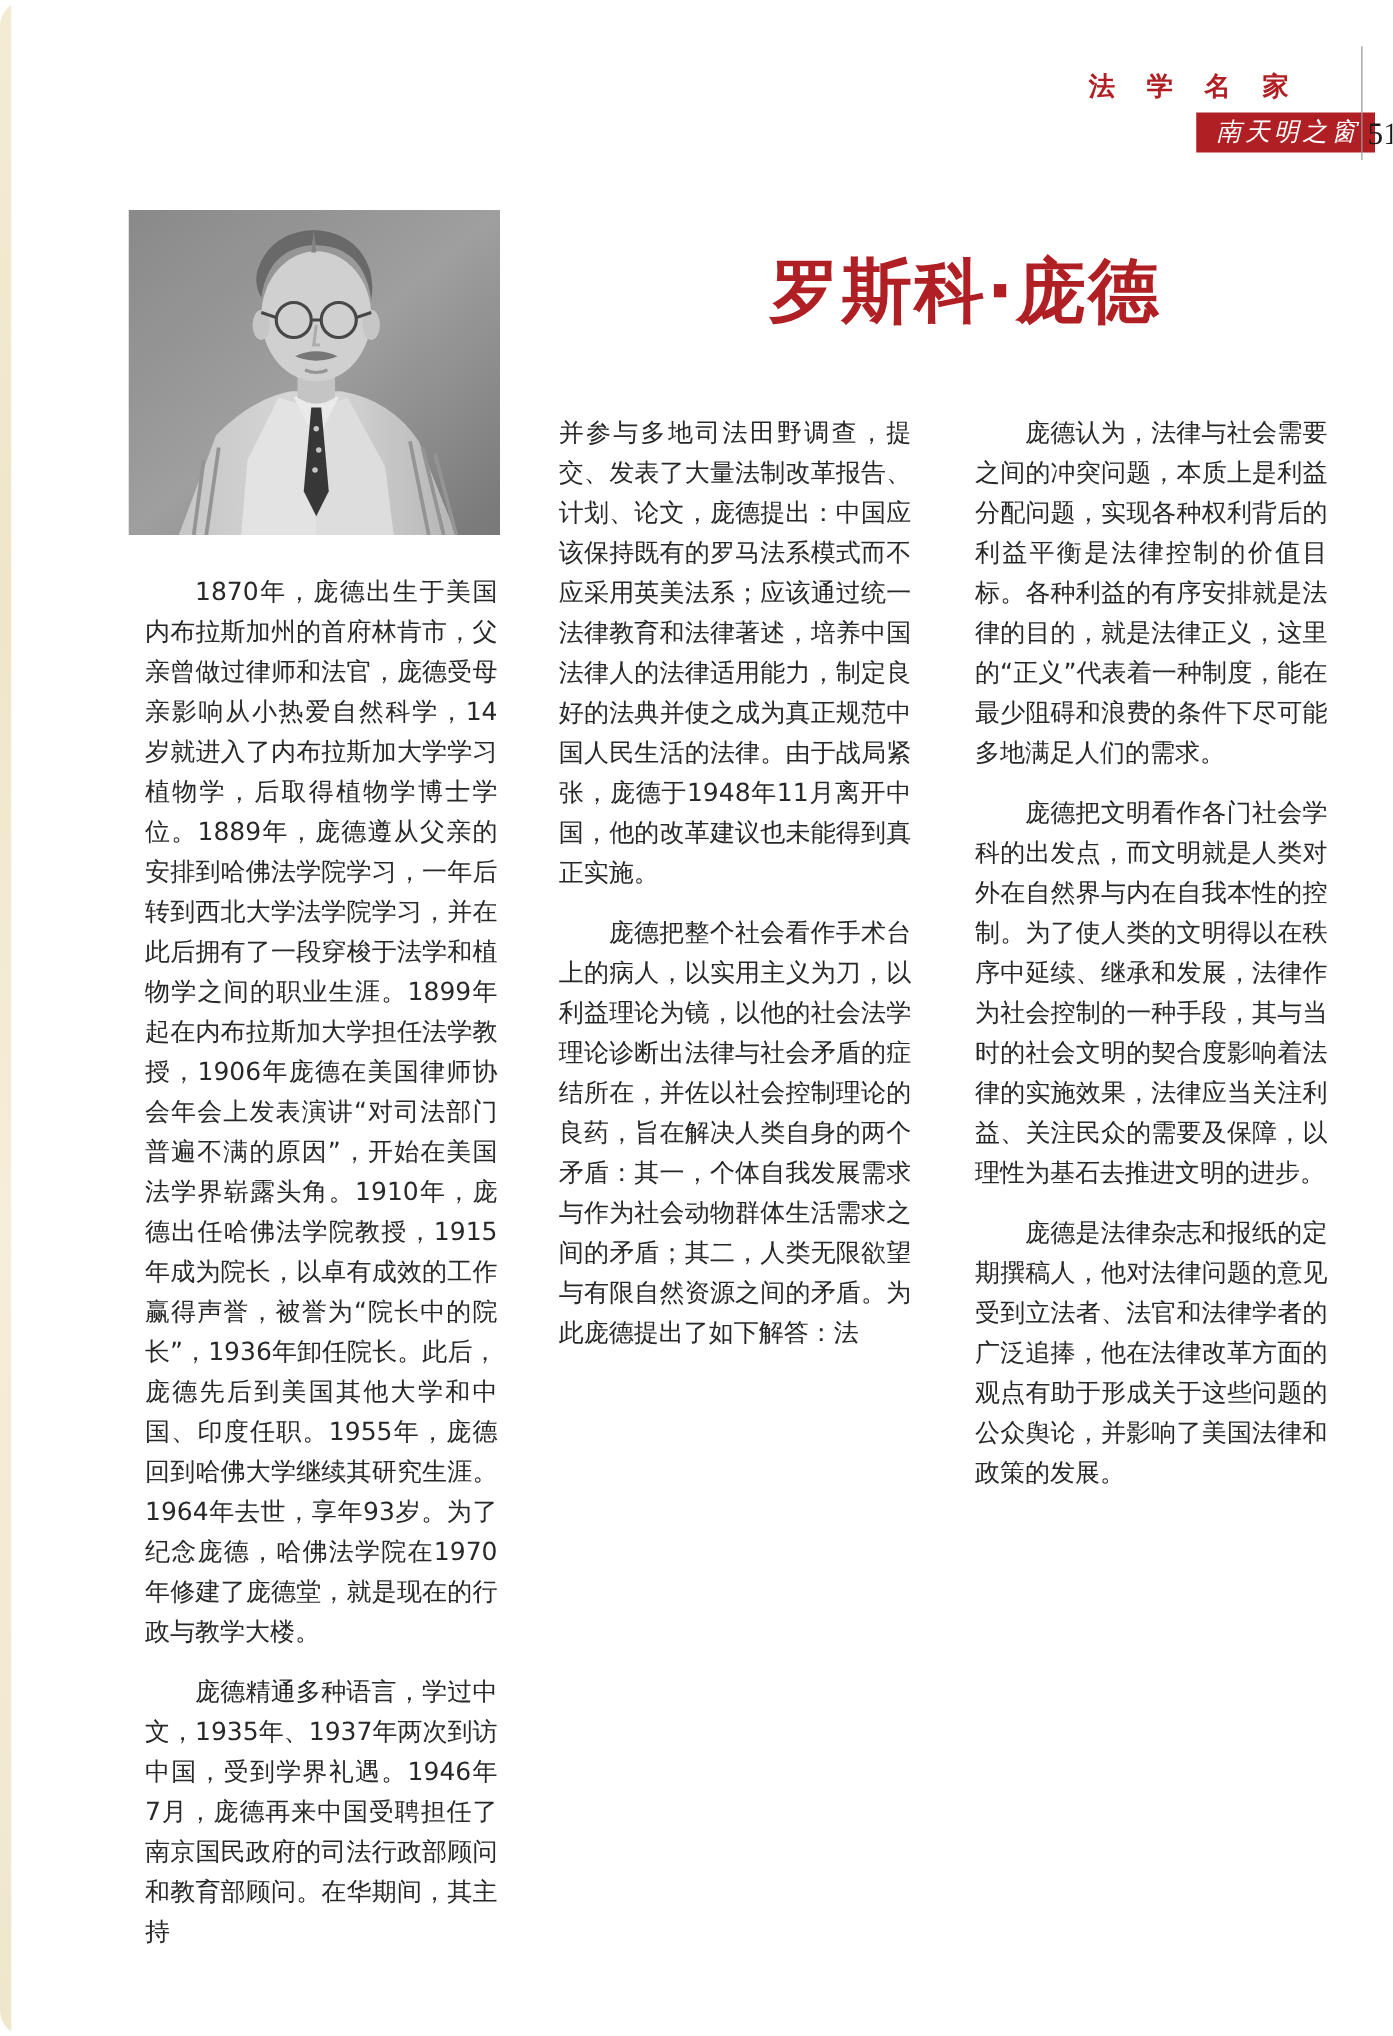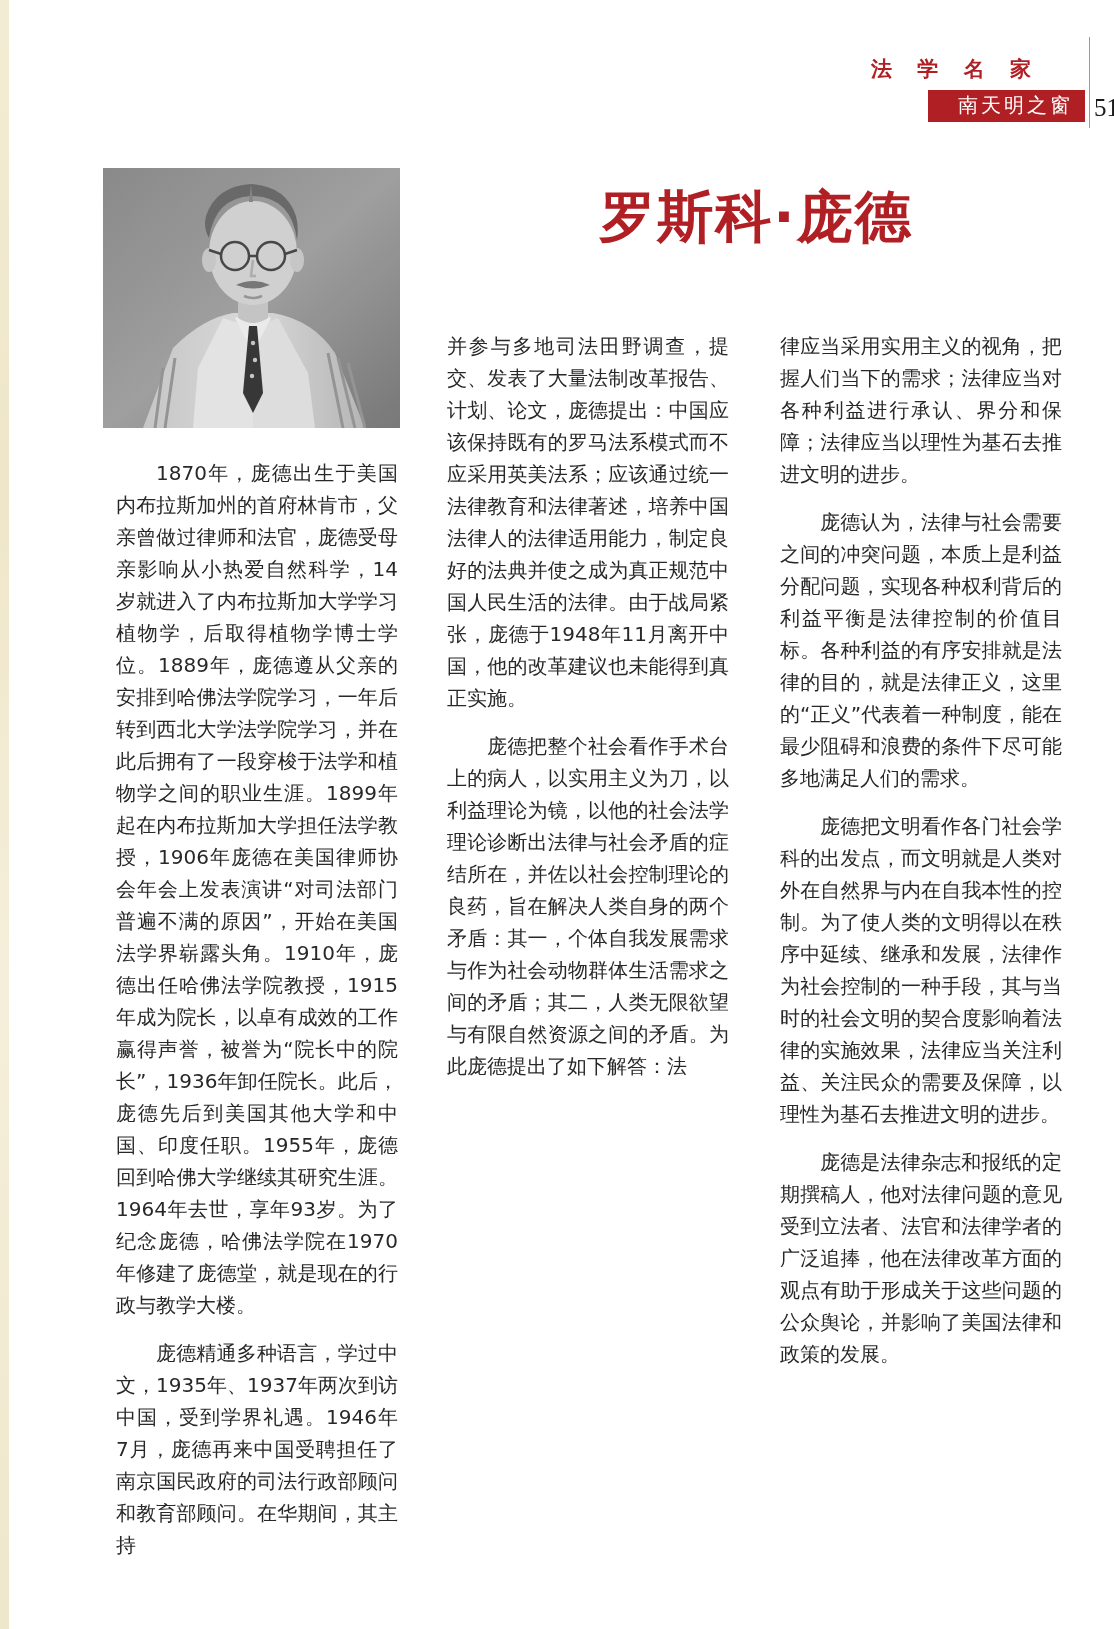--- a/index.html
+++ b/index.html
@@ -2,55 +2,56 @@
 <html lang="zh" style="--accent: #b01f24;"><head>
 <meta charset="utf-8">
 <style>
   html,body{margin:0;padding:0;background:#ffffff;}
   .page{
     position:relative;
     width:1114px;height:1629px;
     background:#ffffff;
     overflow:hidden;
     font-family:"DejaVu Sans","Liberation Sans",sans-serif;
+    border-radius:21px;
   }
   .edge-strip{
     position:absolute;left:0;top:0;width:9px;height:100%;
     background:linear-gradient(180deg,#f3ecd4 0%,#efe6c9 30%,#f5eeda 60%,#efe7cc 100%);
   }
   
   .hdr-category{
     position:absolute;top:55px;right:74px;
     font-size:21px;font-weight:bold;letter-spacing:9px;
     color:var(--accent);white-space:nowrap;
   }
   .hdr-badge{
-    position:absolute;top:90px;right:29px;
+    position:absolute;top:90px;right:14px;
     background:var(--accent);color:#ffffff;
     font-size:20px;letter-spacing:3px;
-    padding:4px 12px 6px 30px;line-height:22px;white-space:nowrap;
+    padding:4px 12px 6px 16px;line-height:22px;white-space:nowrap;font-style:italic;
   }
   .hdr-divider{
     position:absolute;top:37px;left:1089px;width:1px;height:91px;
     background:#9a9a9a;
   }
   .page-number{
     position:absolute;top:94px;left:1094px;
     font-family:"Liberation Serif","DejaVu Serif",serif;
     font-size:25px;color:#1a1a1a;
   }
   
   .photo{
     position:absolute;left:103px;top:168px;width:297px;height:260px;
     background:#9c9c9c;
   }
   .photo svg{display:block;width:100%;height:100%;}
   
   .title{
-    position:absolute;left:432px;top:180px;width:648px;margin:0;
+    position:absolute;left:432px;top:180px;width:648px;margin:16px;
     text-align:center;
     font-size:56px;font-weight:900;letter-spacing:2px;
     color:var(--accent);white-space:nowrap;
   }
   
   .col{
     position:absolute;width:314px;
     font-size:20px;line-height:32px;color:#282828;
     text-align:justify;text-justify:inter-ideograph;
   }
@@ -125,19 +126,18 @@
 
   <div class="col col-1">
       <p class="para">1870年，庞德出生于美国内布拉斯加州的首府林肯市，父亲曾做过律师和法官，庞德受母亲影响从小热爱自然科学，14岁就进入了内布拉斯加大学学习植物学，后取得植物学博士学位。1889年，庞德遵从父亲的安排到哈佛法学院学习，一年后转到西北大学法学院学习，并在此后拥有了一段穿梭于法学和植物学之间的职业生涯。1899年起在内布拉斯加大学担任法学教授，1906年庞德在美国律师协会年会上发表演讲“对司法部门普遍不满的原因”，开始在美国法学界崭露头角。1910年，庞德出任哈佛法学院教授，1915年成为院长，以卓有成效的工作赢得声誉，被誉为“院长中的院长”，1936年卸任院长。此后，庞德先后到美国其他大学和中国、印度任职。1955年，庞德回到哈佛大学继续其研究生涯。1964年去世，享年93岁。为了纪念庞德，哈佛法学院在1970年修建了庞德堂，就是现在的行政与教学大楼。</p>
       <p class="para">庞德精通多种语言，学过中文，1935年、1937年两次到访中国，受到学界礼遇。1946年7月，庞德再来中国受聘担任了南京国民政府的司法行政部顾问和教育部顾问。在华期间，其主持</p>
     </div>
   <div class="col col-2">
       <p class="para no-indent">并参与多地司法田野调查，提交、发表了大量法制改革报告、计划、论文，庞德提出：中国应该保持既有的罗马法系模式而不应采用英美法系；应该通过统一法律教育和法律著述，培养中国法律人的法律适用能力，制定良好的法典并使之成为真正规范中国人民生活的法律。由于战局紧张，庞德于1948年11月离开中国，他的改革建议也未能得到真正实施。</p>
       <p class="para">庞德把整个社会看作手术台上的病人，以实用主义为刀，以利益理论为镜，以他的社会法学理论诊断出法律与社会矛盾的症结所在，并佐以社会控制理论的良药，旨在解决人类自身的两个矛盾：其一，个体自我发展需求与作为社会动物群体生活需求之间的矛盾；其二，人类无限欲望与有限自然资源之间的矛盾。为此庞德提出了如下解答：法</p>
     </div>
   <div class="col col-3">
-      <p class="para no-indent">律应当采用实用主义的视角，把握人们当下的需求；法律应当对各种利益进行承认、界分和保障；法律应当以理性为基石去推进文明的进步。</p>
       <p class="para">庞德认为，法律与社会需要之间的冲突问题，本质上是利益分配问题，实现各种权利背后的利益平衡是法律控制的价值目标。各种利益的有序安排就是法律的目的，就是法律正义，这里的“正义”代表着一种制度，能在最少阻碍和浪费的条件下尽可能多地满足人们的需求。</p>
       <p class="para">庞德把文明看作各门社会学科的出发点，而文明就是人类对外在自然界与内在自我本性的控制。为了使人类的文明得以在秩序中延续、继承和发展，法律作为社会控制的一种手段，其与当时的社会文明的契合度影响着法律的实施效果，法律应当关注利益、关注民众的需要及保障，以理性为基石去推进文明的进步。</p>
       <p class="para">庞德是法律杂志和报纸的定期撰稿人，他对法律问题的意见受到立法者、法官和法律学者的广泛追捧，他在法律改革方面的观点有助于形成关于这些问题的公众舆论，并影响了美国法律和政策的发展。</p>
     </div>
 
 </div>
 
 </body></html>

